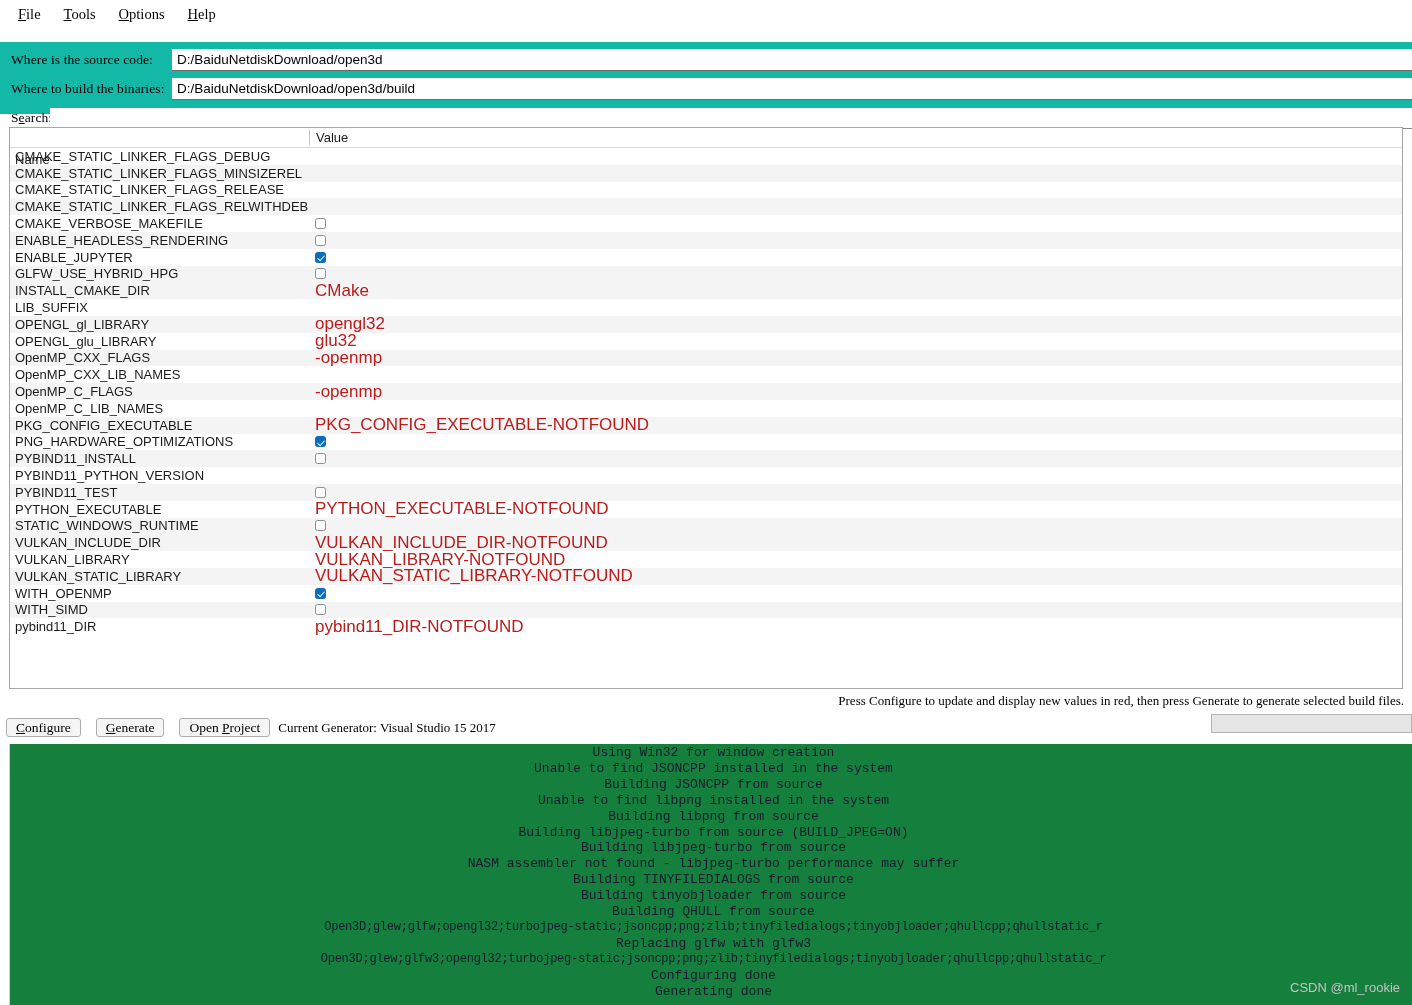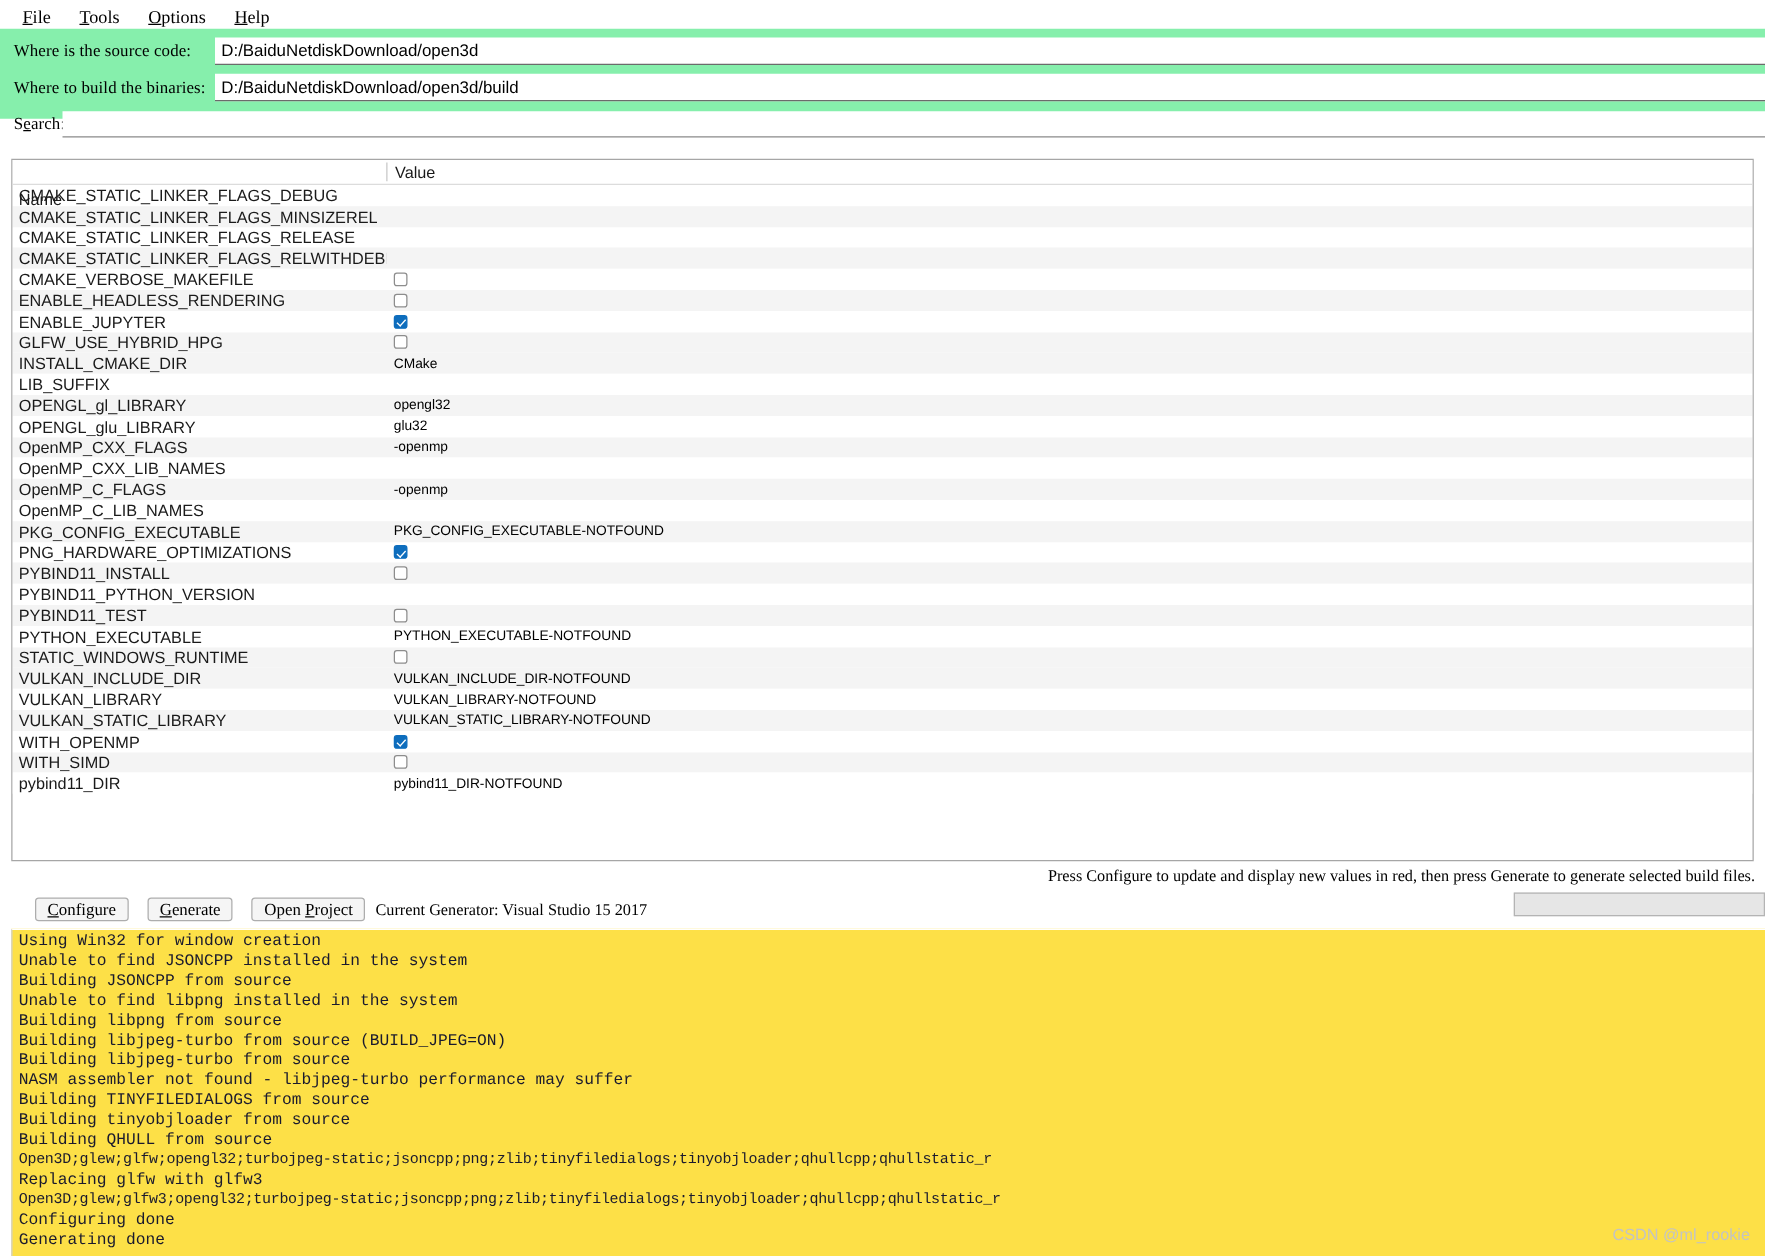--- a/index.html
+++ b/index.html
@@ -35,23 +35,23 @@
     color: #000;
     padding: 2px 12px 2px 11px;
     cursor: default;
     white-space: nowrap;
   }
   .menu-item .mn { text-decoration: underline; }
 
   
   .topform {
     position: absolute;
-    left: 0; top: 23px;
+    left: 0; top: 42px;
     width: 1412px; height: 72px;
-    background: #86efac;
+    background: #14b8a6;
   }
   .form-row {
     position: absolute;
     left: 0;
     width: 1412px;
     display: flex;
     align-items: center;
   }
   .row-src   { top: 5px;  height: 26px; }
   .row-bin   { top: 34px; height: 26px; }
@@ -135,22 +135,22 @@
     box-sizing: border-box;
     font-size: 13px;
     color: #1a1a1a;
     white-space: nowrap;
     overflow: hidden;
   }
   .cell-value {
     width: 1090px;
     padding-left: 6px;
     box-sizing: border-box;
-    font-size: 11px;
-    color: #000000;
+    font-size: 17px;
+    color: #b91c1c;
     white-space: nowrap;
     overflow: hidden;
     display: flex;
     align-items: center;
     height: 100%;
   }
   .cbox {
     width: 11px;
     height: 11px;
     border: 1px solid #8d8d8d;
@@ -203,21 +203,21 @@
     border: 1px solid #adadad;
     border-radius: 3px;
     height: 19px;
     line-height: 17px;
     padding: 0 9px;
     box-sizing: border-box;
     white-space: nowrap;
     cursor: default;
   }
   .btn .mn { text-decoration: underline; }
-  #btn-configure { margin-left: 28px; }
+  #btn-configure { margin-left: 6px; }
   #btn-generate  { margin-left: 15px; }
   #btn-openproj  { margin-left: 15px; }
   .gen-label {
     font-family: "Liberation Serif", serif;
     font-size: 13px;
     color: #000;
     margin-left: 8px;
     white-space: nowrap;
   }
   .progressbar {
@@ -228,26 +228,27 @@
     border: 1px solid #b4b4b4;
     box-sizing: border-box;
   }
 
   
   .logpanel {
     position: absolute;
     left: 9px; top: 743px;
     width: 1403px;
     height: 262px;
-    background: #fde047;
+    background: #15803d;
     border-left: 1px solid #d0d0d0;
     border-top: 1px solid #ffffff;
     box-sizing: border-box;
     overflow: hidden;
     padding: 1px 0 0 5px;
+    text-align: center;
   }
   .logline {
     font-family: "Liberation Mono", monospace;
     font-size: 13px;
     line-height: 15.9px;
     color: #1a1a2e;
     white-space: pre;
   }
   .logline.dense {
     font-size: 12px;

